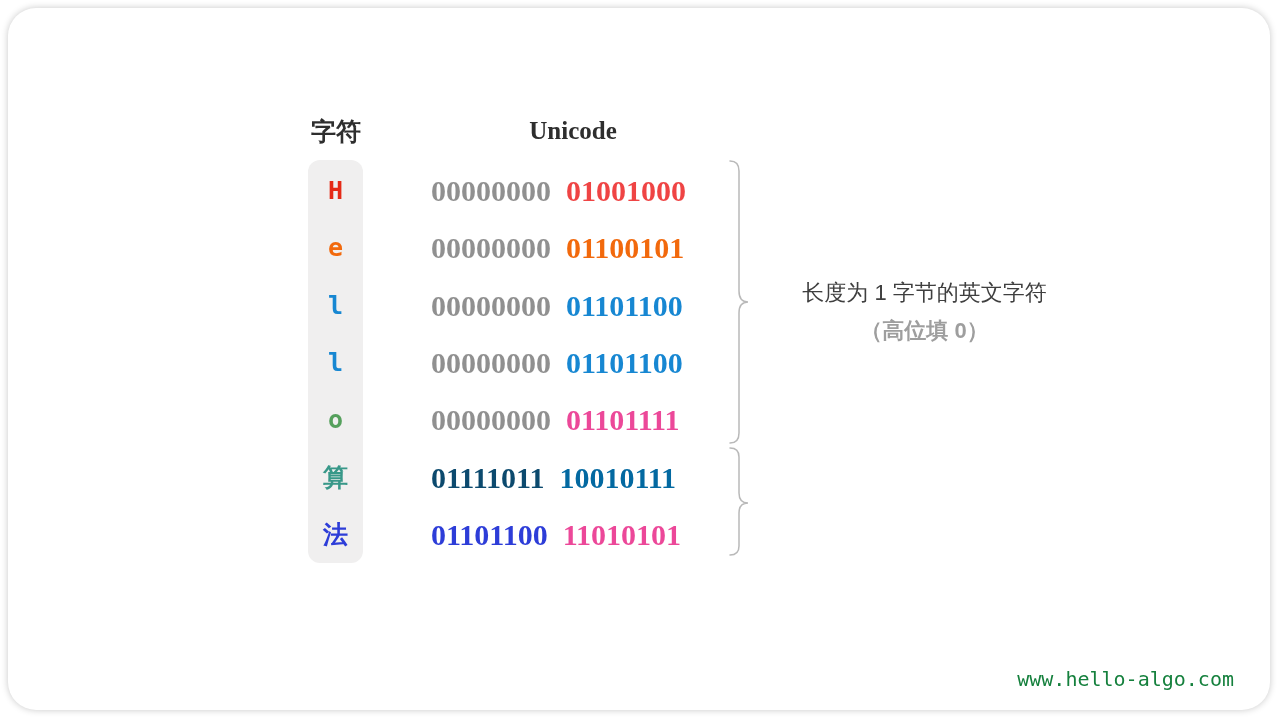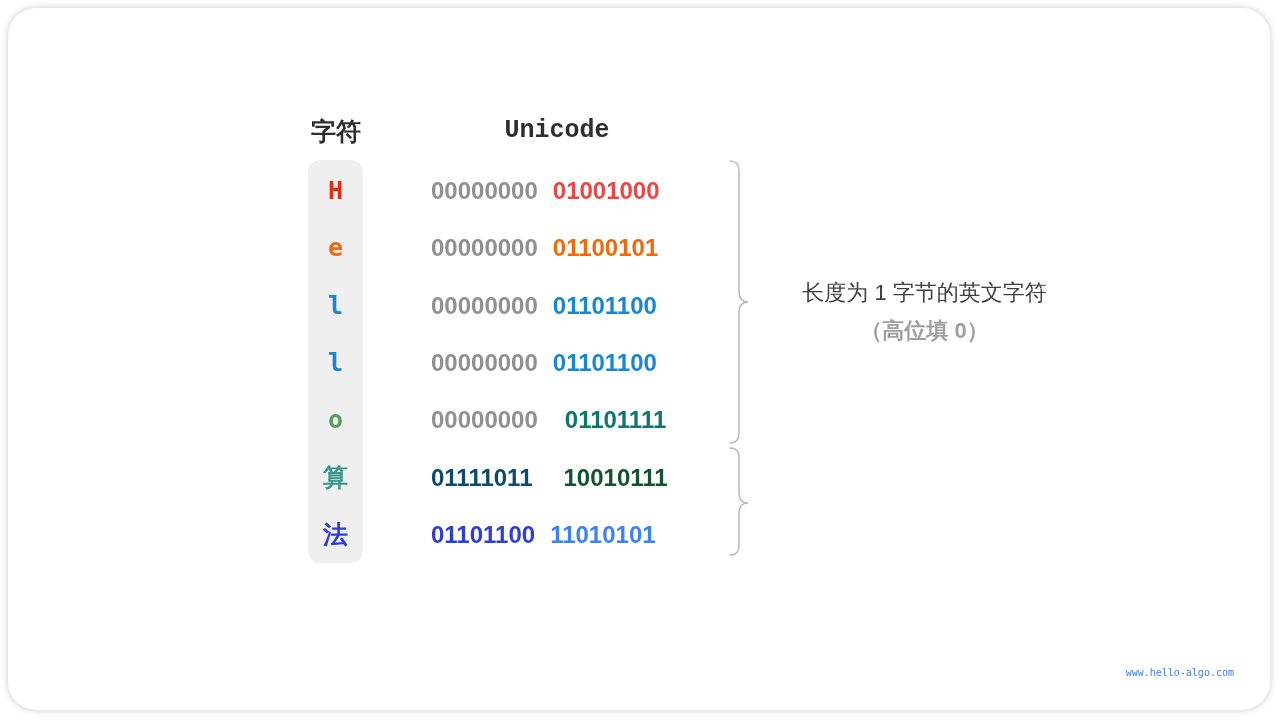--- a/index.html
+++ b/index.html
@@ -22,21 +22,21 @@
   .col-header {
     position: absolute;
     top: 116px;
     height: 30px; line-height: 30px;
     font-size: 25px; font-weight: bold;
     color: #2e2e2e;
     text-align: center;
     white-space: nowrap;
   }
   .char-header { left: 300px; width: 72px; font-family: "Liberation Sans", sans-serif; }
-  .unicode-header { left: 477px; width: 160px; font-family: Liberation Mono, monospace; text-align: center; }
+  .unicode-header { left: 493px; width: 160px; font-family: Liberation Serif, serif; text-align: center; }
 
   .char-col-bg {
     position: absolute;
     left: 308px; top: 160px;
     width: 55px; height: 403px;
     background: #f0efef;
     border-radius: 12px;
   }
 
   .row {
@@ -50,22 +50,22 @@
     width: 55px;
     text-align: center;
     font-family: "DejaVu Sans Mono", sans-serif;
     font-size: 25px;
     font-weight: bold;
   }
   .bin {
     margin-left: 68px;
     display: flex;
     gap: 15px;
-    font-family: Liberation Sans, sans-serif;
-    font-size: 24px;
+    font-family: Liberation Serif, serif;
+    font-size: 30px;
     font-weight: bold;
     white-space: nowrap;
   }
 
   .brace { position: absolute; }
   .brace path {
     fill: none;
     stroke: #b9b9b9;
     stroke-width: 1.5;
     stroke-linecap: round;
@@ -82,22 +82,22 @@
   .annotation .line { line-height: 38px; }
   .annotation .muted {
     color: #9e9e9e;
     font-weight: bold;
   }
 
   .watermark {
     position: absolute;
     right: 46px; top: 667px;
     font-family: "DejaVu Sans Mono", monospace;
-    font-size: 10px;
-    color: #3b82f6;
+    font-size: 20px;
+    color: #15803d;
   }
 </style>
 </head>
 <body>
 
 <div class="stage">
   <div class="card"></div>
 
   <div class="col-header char-header">字符</div>
   <div class="col-header unicode-header">Unicode</div>
@@ -129,35 +129,35 @@
     <div class="char-cell" style="color: rgb(23, 135, 210);">l</div>
     <div class="bin">
       <span style="color: rgb(144, 144, 144);">00000000</span>
       <span style="color: rgb(23, 135, 210);">01101100</span>
     </div>
   </div>
   <div class="row" style="top:391px">
     <div class="char-cell" style="color: rgb(85, 160, 92);">o</div>
     <div class="bin">
       <span style="color: rgb(144, 144, 144);">00000000</span>
-      <span style="color: #0f766e; margin-left: 12px;">01101111</span>
+      <span style="color: #ec4899;">01101111</span>
     </div>
   </div>
   <div class="row" style="top:449px">
     <div class="char-cell" style="color: rgb(56, 152, 137);">算</div>
     <div class="bin">
       <span style="color: #0c4a6e;">01111011</span>
-      <span style="color: #14532d; margin-left: 16px;">10010111</span>
+      <span style="color: #0369a1;">10010111</span>
     </div>
   </div>
   <div class="row" style="top:506px">
     <div class="char-cell" style="color: rgb(45, 61, 216);">法</div>
     <div class="bin">
       <span style="color: rgb(45, 61, 216);">01101100</span>
-      <span style="color: #3b82f6;">11010101</span>
+      <span style="color: #ec4899;">11010101</span>
     </div>
   </div>
 
   <svg class="brace" style="left:726px; top:159px" width="24" height="286" viewBox="0 0 24 286">
     <path d="M4,2 Q13,2 13,12 L13,132 Q13,143 22,143 Q13,143 13,154 L13,274 Q13,284 4,284"></path>
   </svg>
   <svg class="brace" style="left:726px; top:446px" width="24" height="112" viewBox="0 0 24 112">
     <path d="M4,2 Q13,2 13,11 L13,47 Q13,57 22,57 Q13,57 13,67 L13,100 Q13,109 4,109"></path>
   </svg>
 

